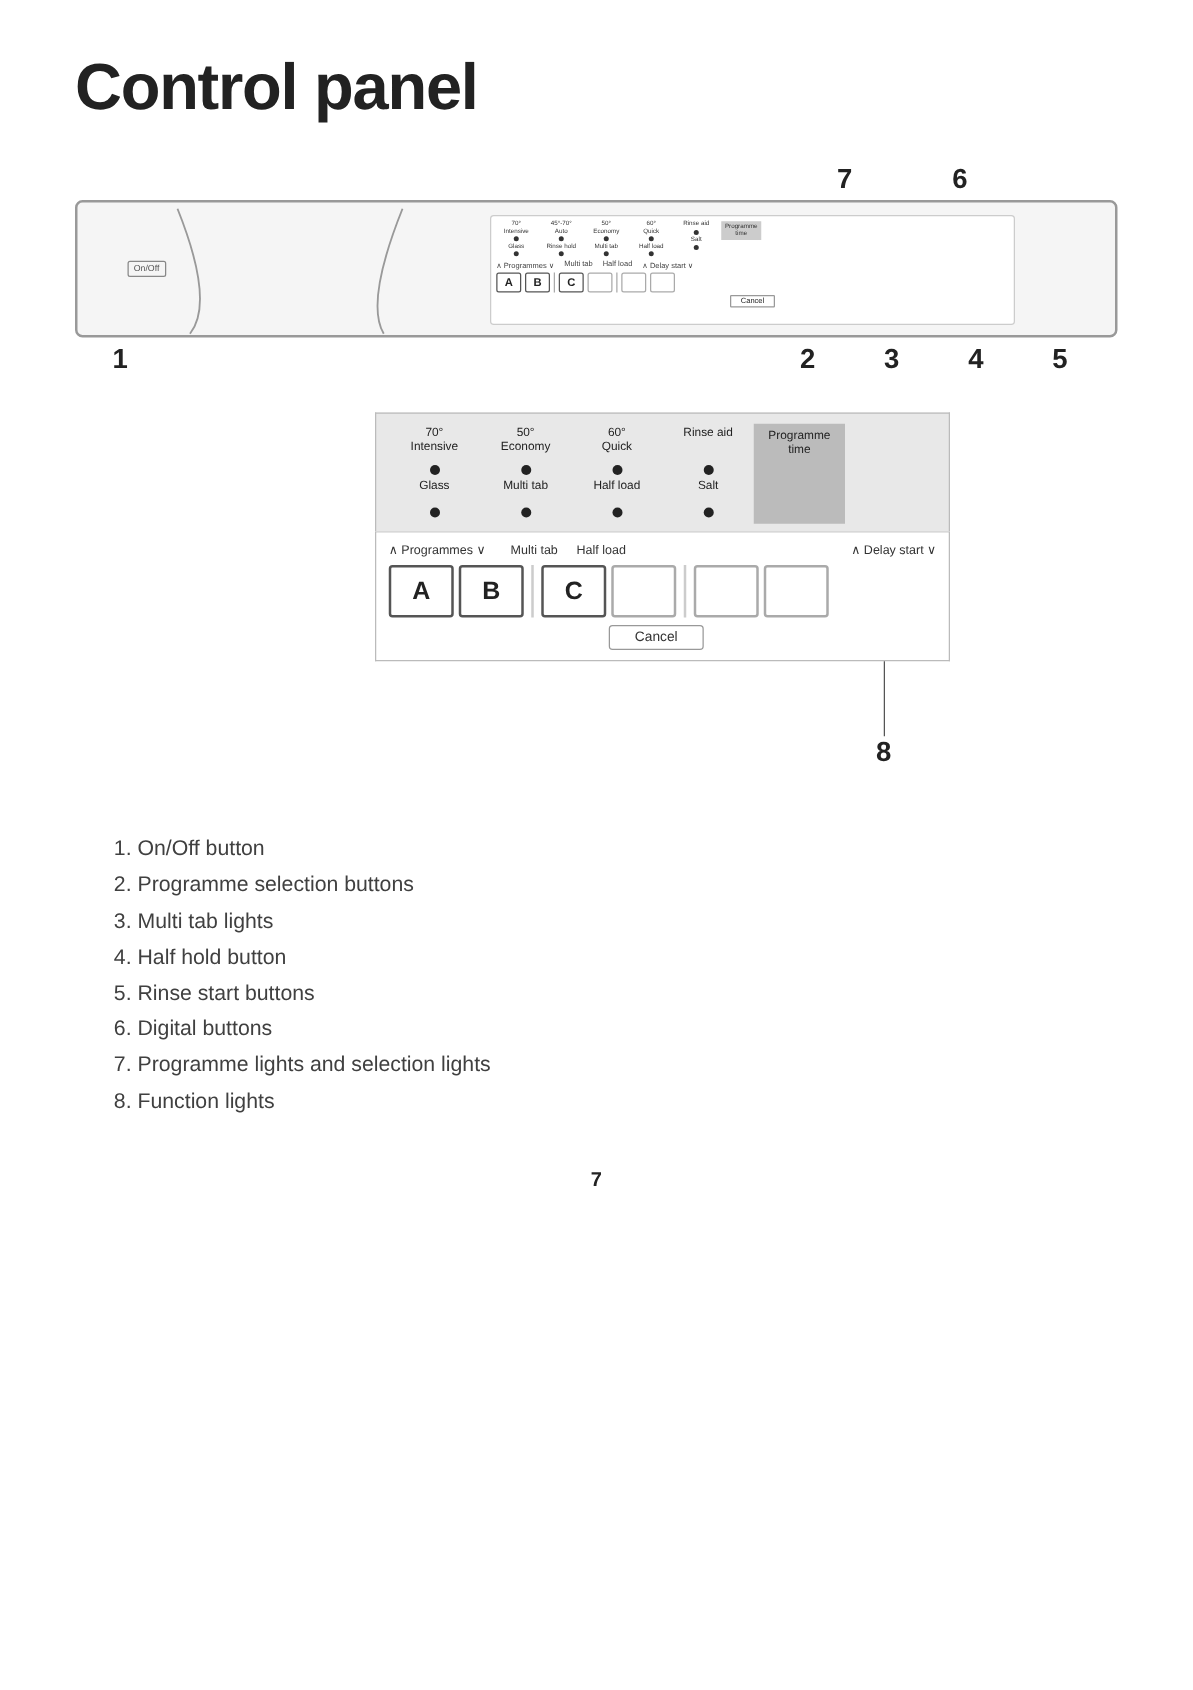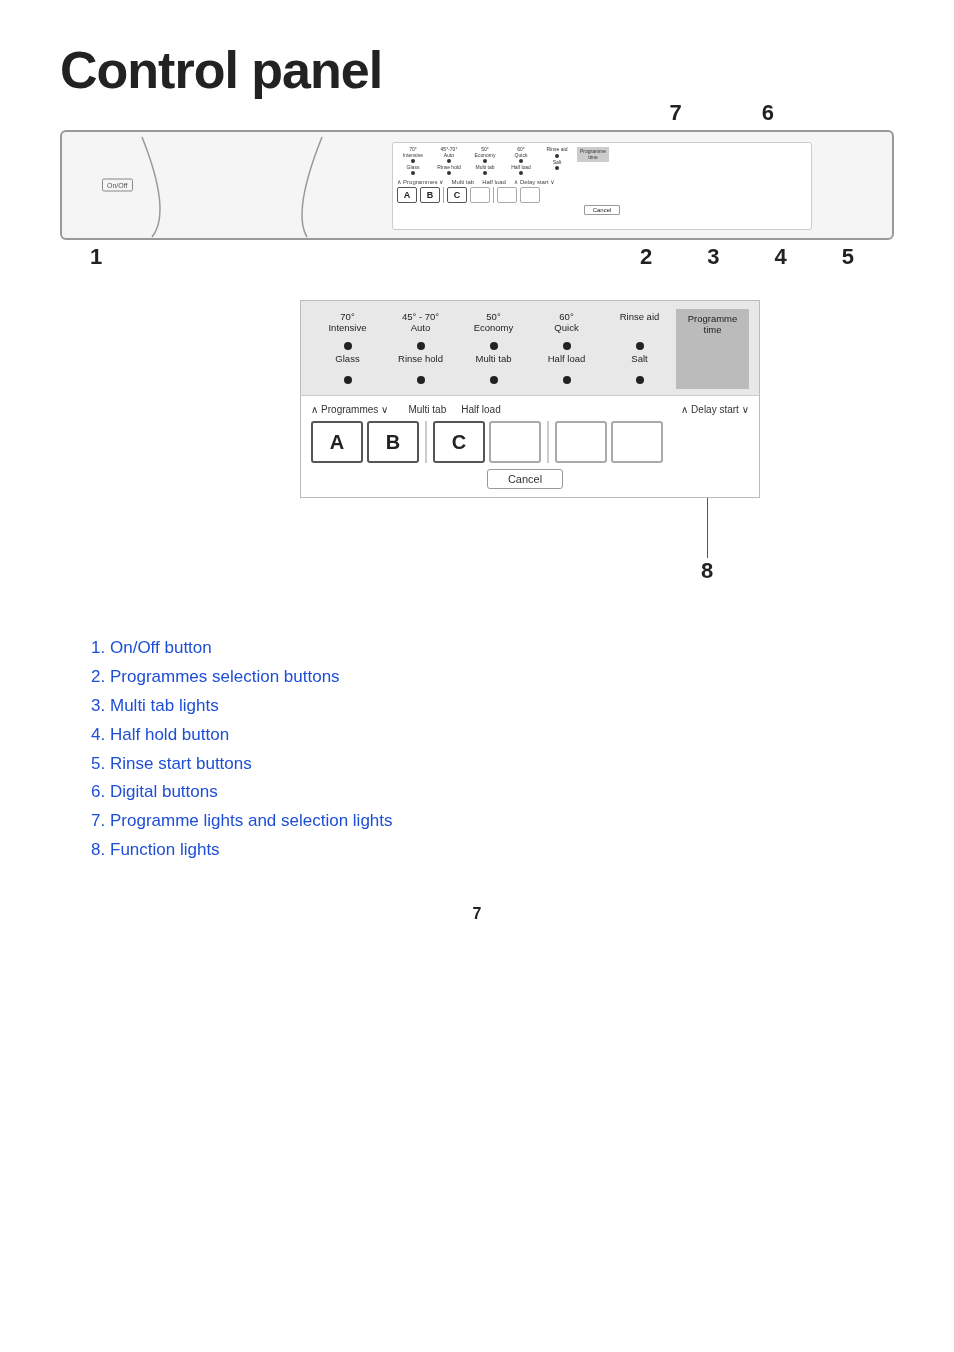--- a/index.html
+++ b/index.html
@@ -9,20 +9,21 @@
       width: 954px;
       min-height: 1352px;
       padding: 40px 60px;
       color: #222;
     }
 
     .page-title {
       font-size: 52px;
       font-weight: 900;
       color: #222;
+      margin-bottom: 30px;
       letter-spacing: -1px;
     }
 
     
     .diagram-section {
       position: relative;
       width: 100%;
       margin-bottom: 30px;
     }
 
@@ -244,21 +245,21 @@
     .numbered-list {
       margin-top: 50px;
       padding-left: 30px;
     }
 
     .numbered-list li {
       font-size: 17px;
       line-height: 1.7;
       list-style: decimal;
       margin-left: 20px;
-      color: #1d4ed8;
+      color: #404040;
     }
 
     .page-number {
       text-align: center;
       font-size: 16px;
       font-weight: bold;
       margin-top: 40px;
     }
 
     
@@ -374,29 +375,20 @@
     <div class="light-cell">
       <div class="light-label-top">
         <span style="white-space:pre-line;font-size:9.5px;">70°
 Intensive</span>
       </div>
       <div class="light-dot"></div>
       <div class="light-label-bottom">Glass</div>
       <div class="light-dot"></div>
     </div>
 
-    <div class="light-cell">
-      <div class="light-label-top">
-        <span style="white-space:pre-line;font-size:9.5px;">45° - 70°
-Auto</span>
-      </div>
-      <div class="light-dot"></div>
-      <div class="light-label-bottom">Rinse hold</div>
-      <div class="light-dot"></div>
-    </div>
 
     <div class="light-cell">
       <div class="light-label-top">
         <span style="white-space:pre-line;font-size:9.5px;">50°
 Economy</span>
       </div>
       <div class="light-dot"></div>
       <div class="light-label-bottom">Multi tab</div>
       <div class="light-dot"></div>
     </div>
@@ -454,21 +446,21 @@
   </div>
 </div>
 
 <div class="vert-line-container">
   <div class="vert-line"></div>
   <span class="bottom-label" style="font-size:22px;font-weight:700;">8</span>
 </div>
 
 <ol class="numbered-list">
   <li><span>On/Off button</span></li>
-  <li><span>Programmes selection buttons</span></li>
+  <li><span>Programme selection buttons</span></li>
   <li><span>Multi tab lights</span></li>
   <li><span>Half hold button</span></li>
   <li><span>Rinse start buttons</span></li>
   <li><span>Digital buttons</span></li>
   <li><span>Programme lights and selection lights</span></li>
   <li><span>Function lights</span></li>
 </ol>
 
 <div class="page-number">7</div>
 

